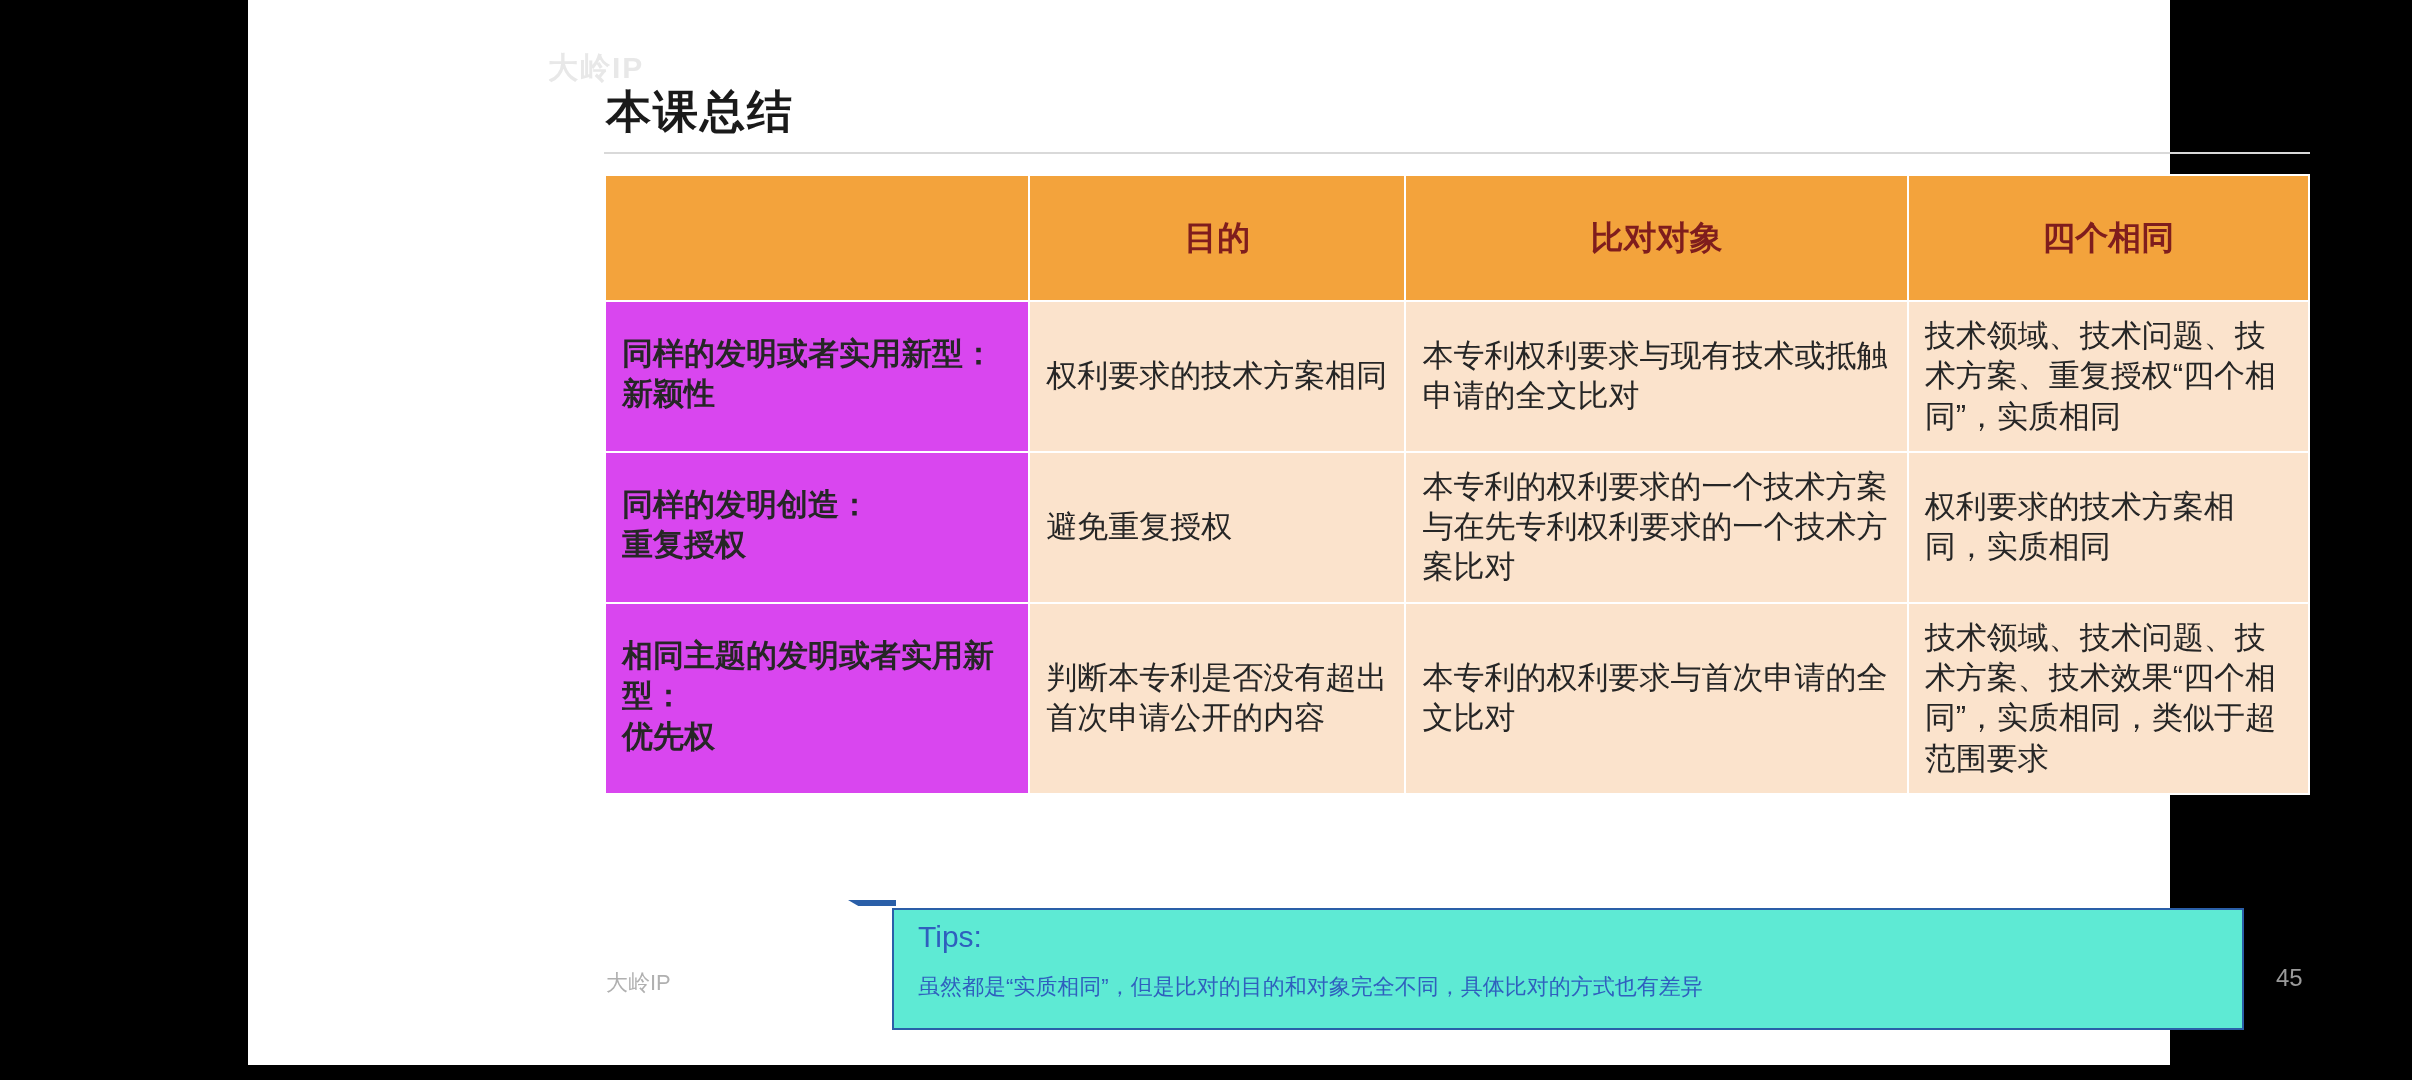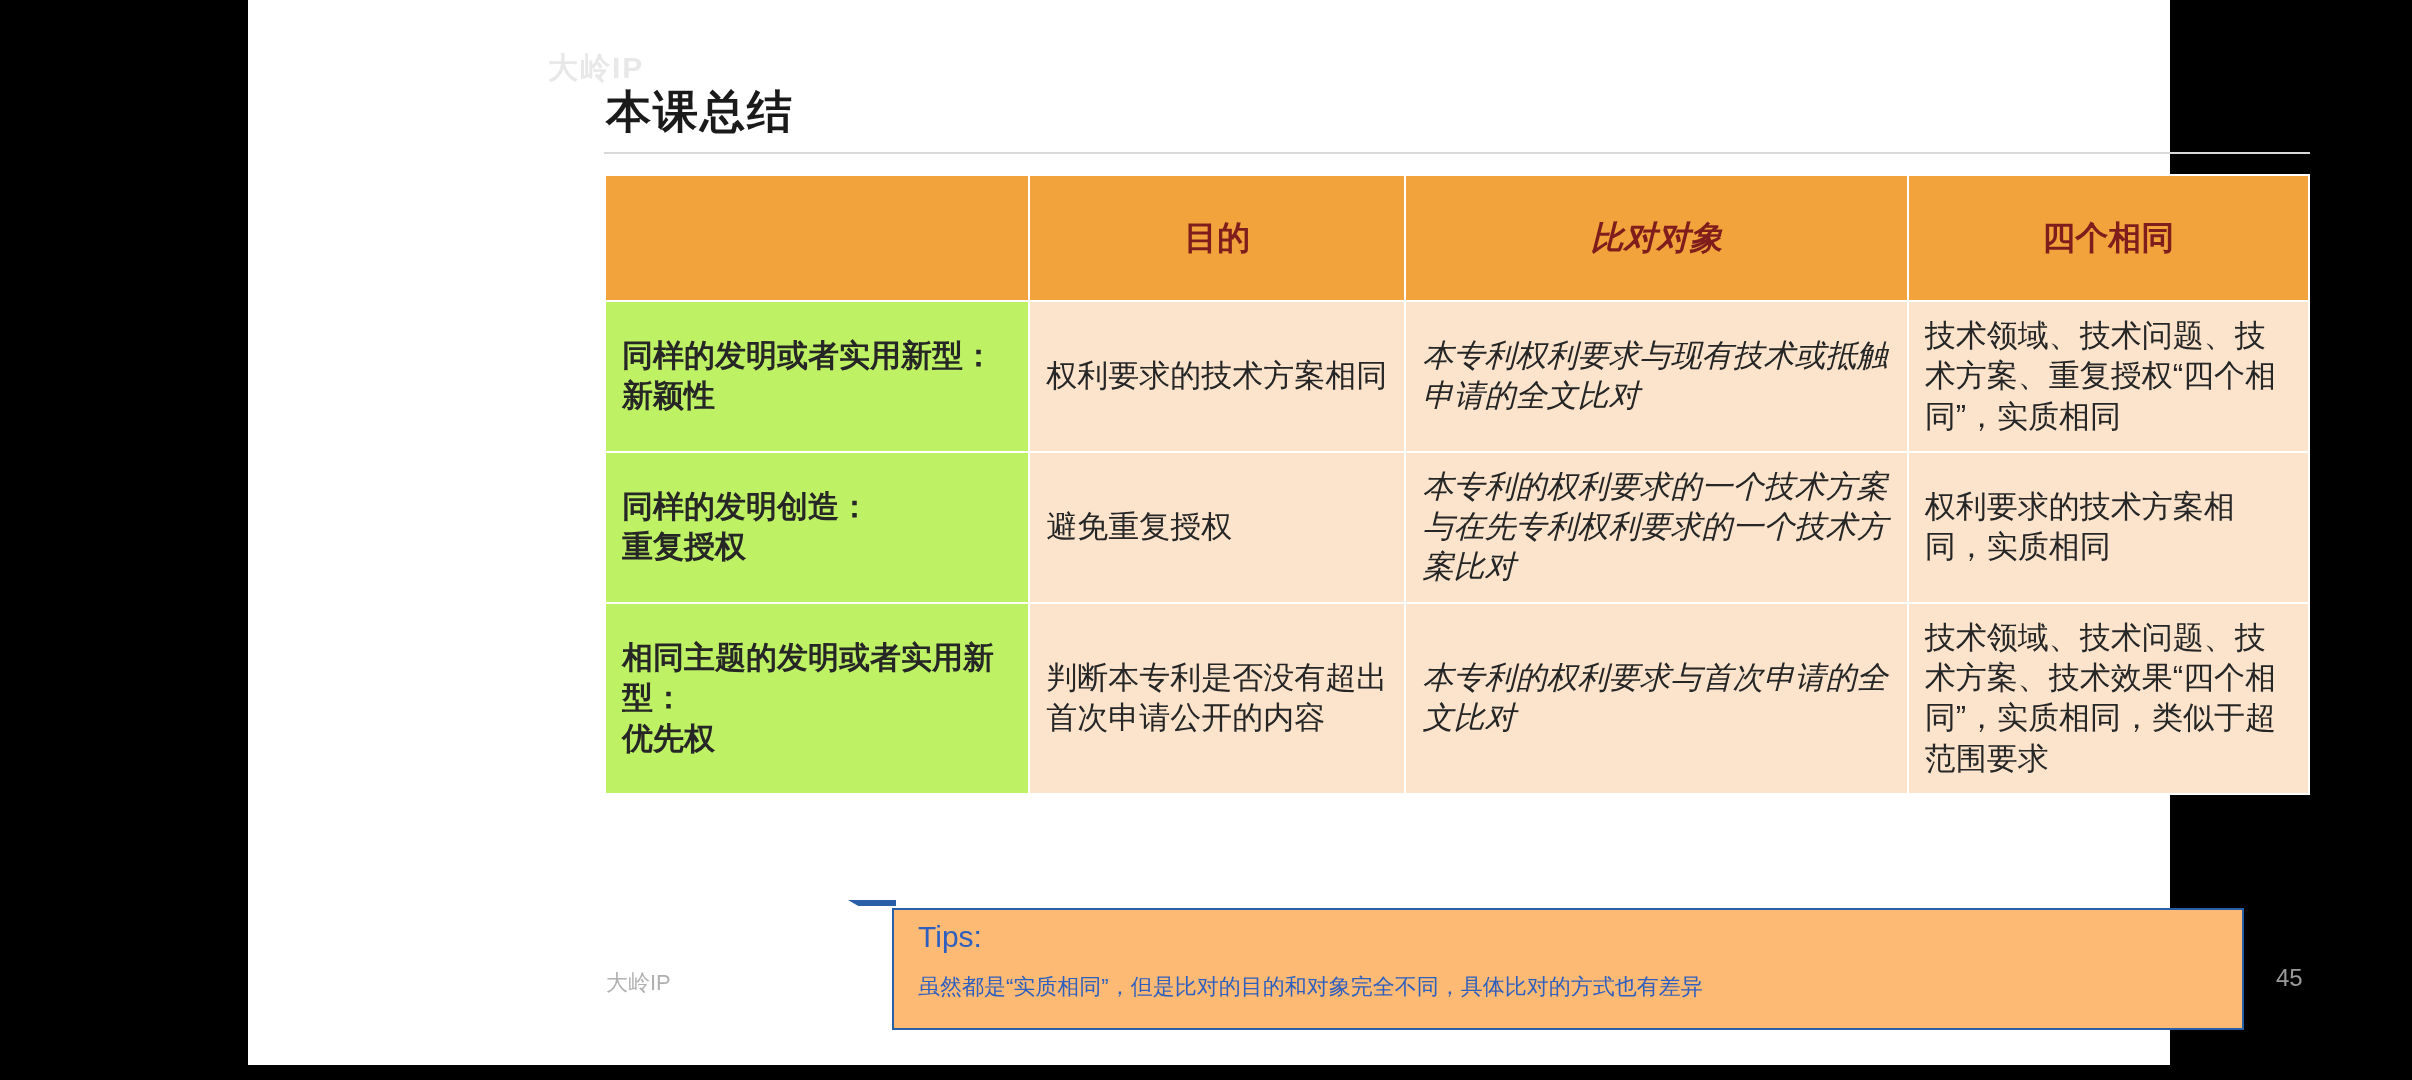--- a/index.html
+++ b/index.html
@@ -80,43 +80,44 @@
     font-weight: bold;
     text-align: center;
     font-size: 33px;
     height: 104px;
     padding: 10px 8px;
   }
   thead th.blank-head {
     background: #f3a33c;
   }
   td.rowhead {
-    background: #bef264;
+    background: #d946ef;
     color: #ffffff;
     font-weight: bold;
     font-size: 31px;
     line-height: 1.34;
+    font-family: Liberation Mono, monospace;
   }
   td.cell {
     background: #fbe3cc;
   }
   .col-0 { width: 352px; }
   .col-1 { width: 310px; }
-  .col-2 { width: 420px; font-style: italic; }
+  .col-2 { width: 420px; }
   .col-3 { width: 332px; }
 
   
   #tips-box {
     position: absolute;
     left: 644px;
     top: 908px;
     width: 1352px;
     height: 122px;
     border: 2px solid #2a5fa8;
-    background: #fdba74;
+    background: #5eead4;
     box-sizing: border-box;
   }
   #tips-label {
     position: absolute;
     left: 24px;
     top: 10px;
     font-size: 30px;
     color: #2f5fbe;
   }
   #tips-text {

